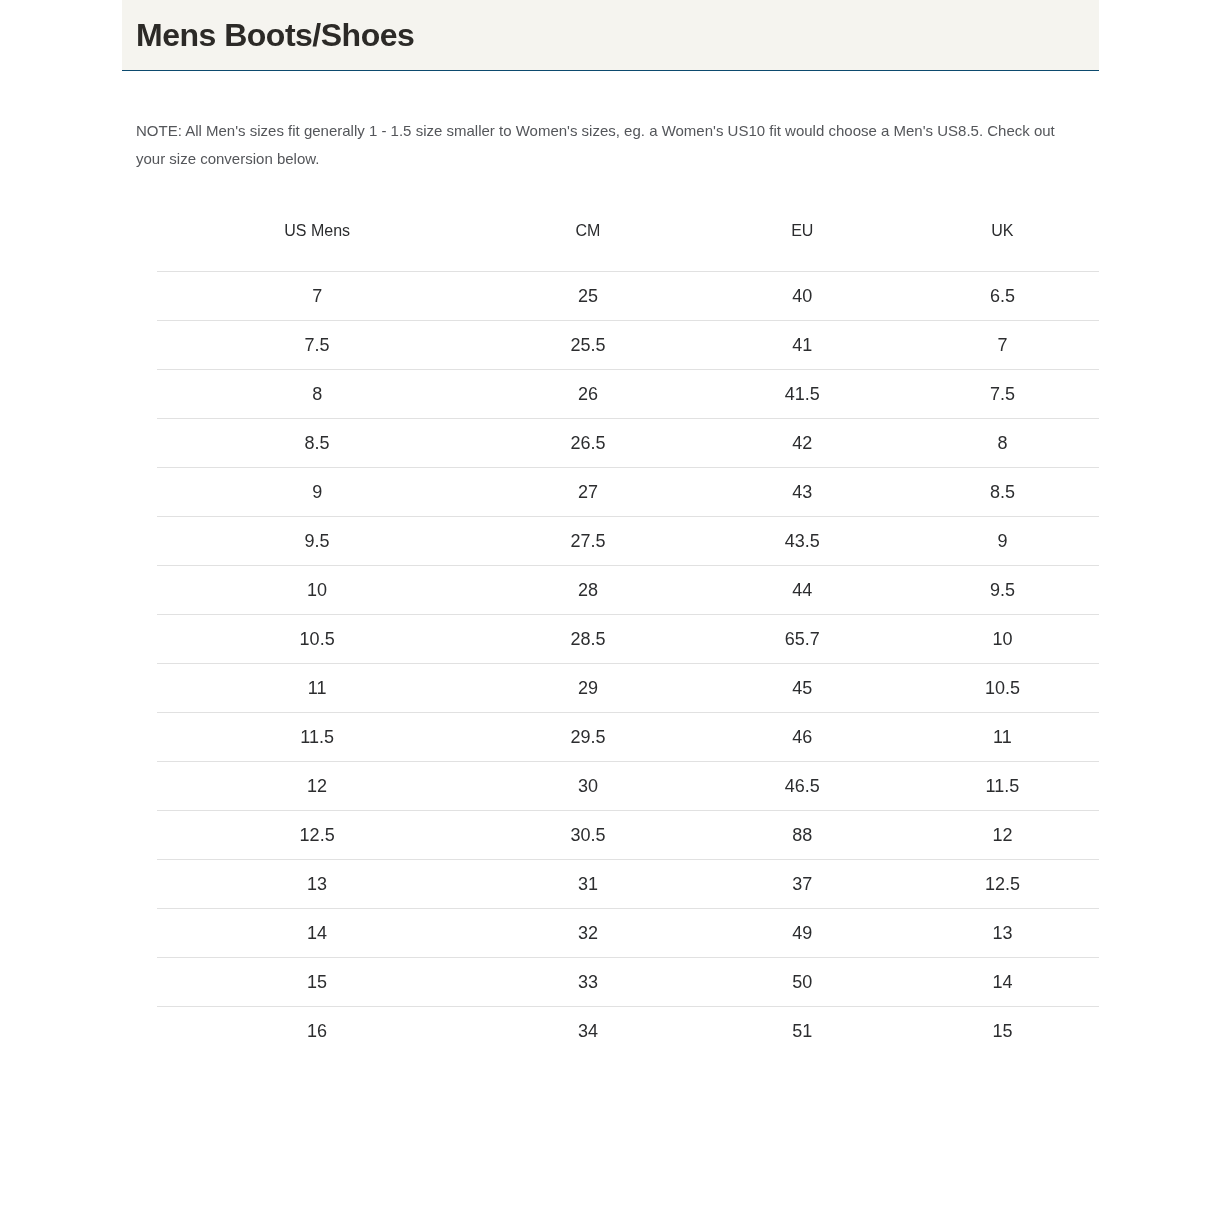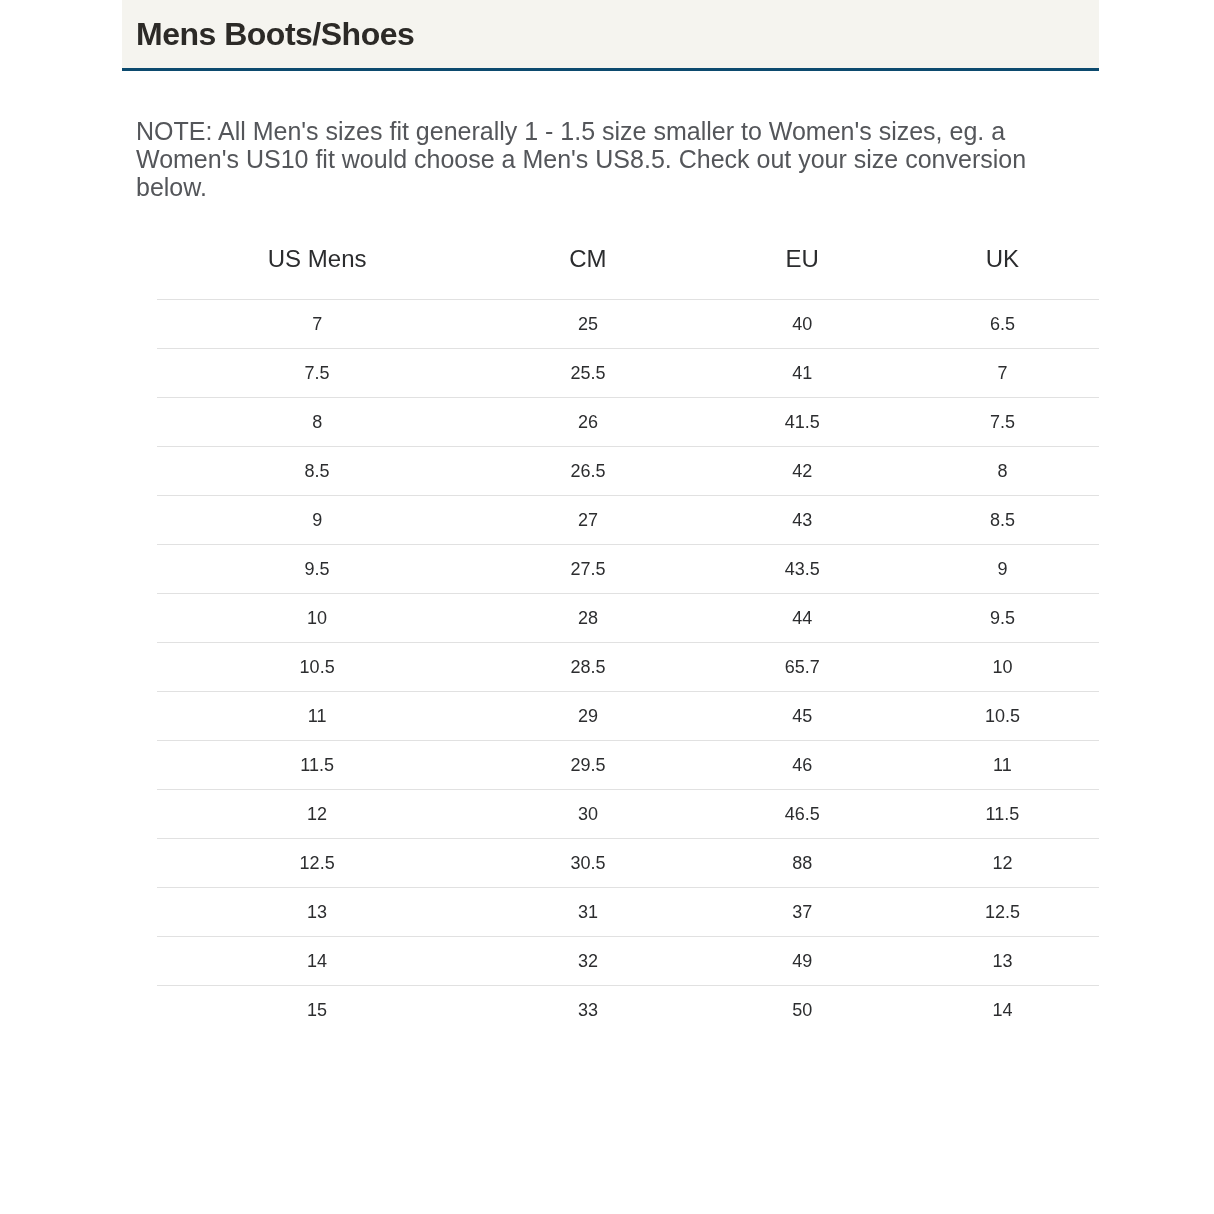--- a/index.html
+++ b/index.html
@@ -15,50 +15,50 @@
     background: #ffffff;
     position: relative;
   }
   .page {
     width: 977px;
     margin-left: 122px;
   }
   .title-band {
     height: 71px;
     background: #f5f4ef;
-    border-bottom: 3px solid #0c4a6e;
+    border-bottom: 1px solid #0c4a6e;
     display: flex;
     align-items: center;
     padding: 0 14px;
   }
   .title-band h1 {
     margin: 0;
     font-size: 32px;
     font-weight: 800;
     letter-spacing: -0.5px;
     color: #2c2a27;
   }
   .note {
     margin: 46px 14px 0 14px;
-    font-size: 25px;
+    font-size: 15px;
     line-height: 28px;
     color: #54565a;
   }
   table.size-table {
     margin: 38px 0 0 35px;
     width: 942px;
     border-collapse: collapse;
     table-layout: fixed;
   }
   col.c1 { width: 34%; }
   col.c2 { width: 23.5%; }
   col.c3 { width: 22%; }
   col.c4 { width: 20.5%; }
   table.size-table th {
-    font-size: 24px;
+    font-size: 16px;
     font-weight: 400;
     color: #2b2c2e;
     text-align: center;
     padding: 8px 0 28px 0;
     line-height: 24px;
   }
   table.size-table td {
     height: 49px;
     border-top: 1px solid #e1e1e1;
     font-size: 18px;
@@ -178,17 +178,23 @@
             <td>32</td>
             <td>49</td>
             <td>13</td>
           </tr>
           <tr>
             <td>15</td>
             <td>33</td>
             <td>50</td>
             <td>14</td>
           </tr>
+          <tr>
+            <td>16</td>
+            <td>34</td>
+            <td>51</td>
+            <td>15</td>
+          </tr>
         </tbody>
     </table>
 
   </div>
 </div>
 
 </body></html>

